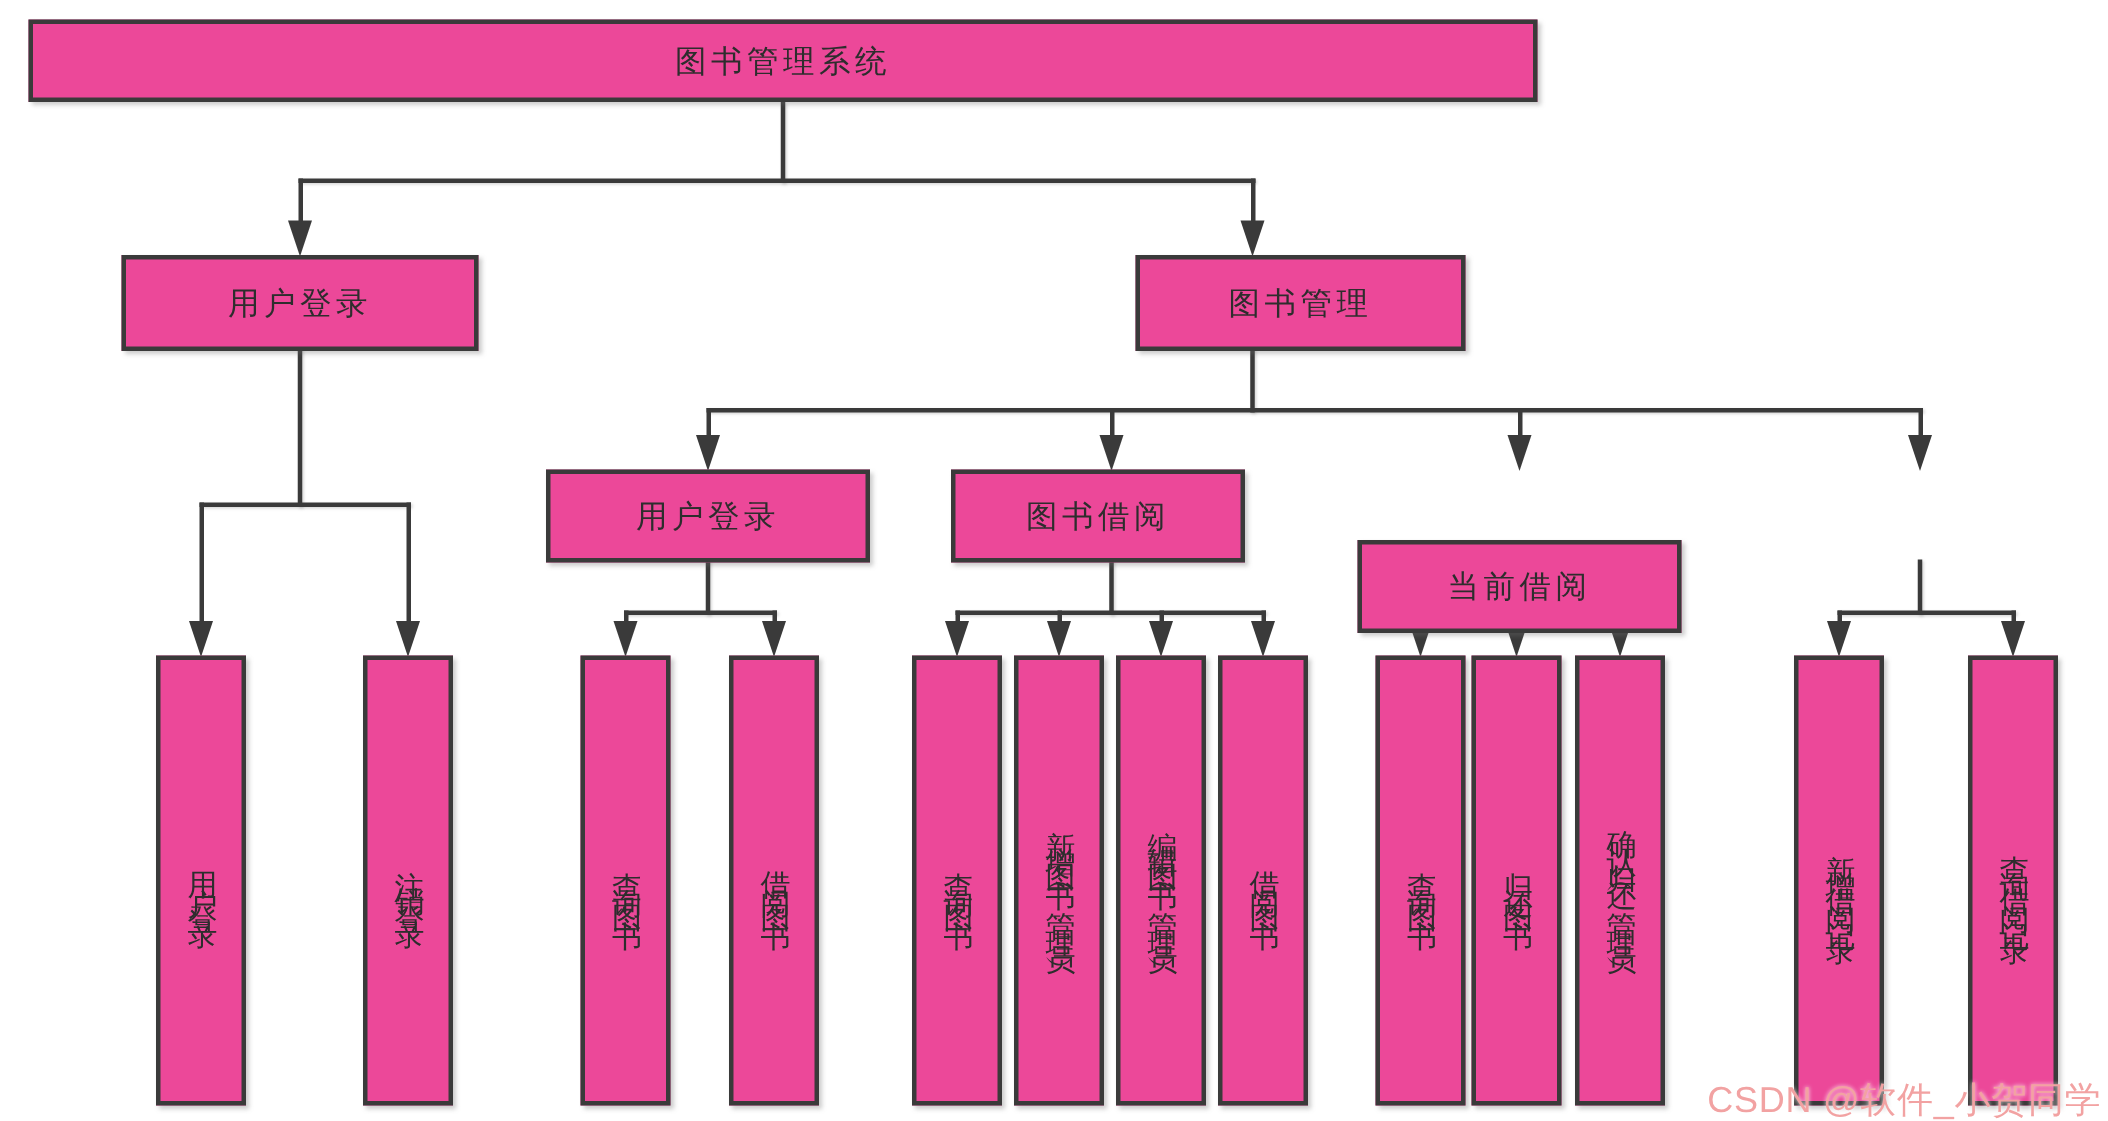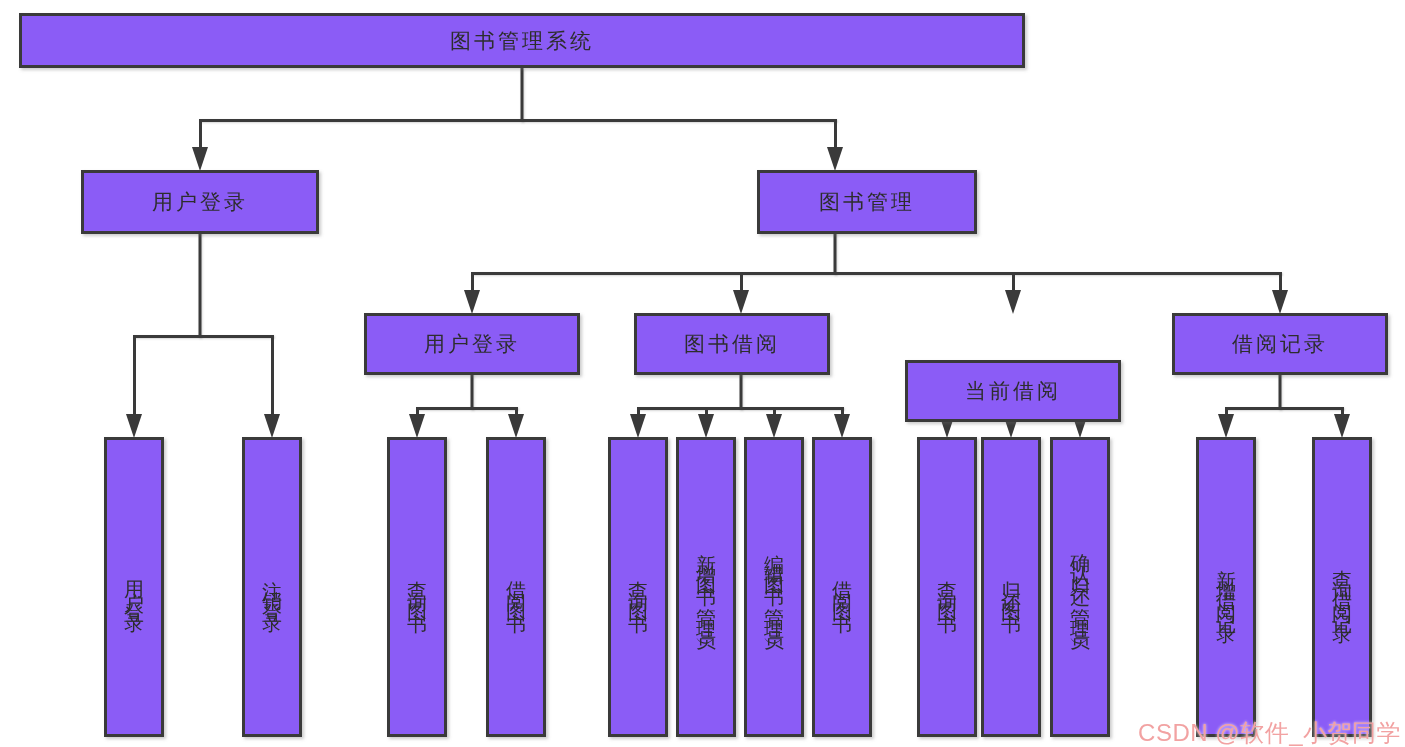--- a/index.html
+++ b/index.html
@@ -11,21 +11,21 @@
     position:relative;
     width:1405px;height:747px;
     background:#ffffff;
     overflow:hidden;
     font-family:"Liberation Sans","DejaVu Sans",sans-serif;
     color:var(--text);
   }
   .box{
     position:absolute;
     box-sizing:border-box;
-    background:#8b5cf6;
+    background:#ec4899;
     border:3px solid var(--line);
     display:flex;align-items:center;justify-content:center;
     box-shadow:2px 2px 3px rgba(110,110,110,.35);
     z-index:2;
   }
   .hbox{font-size:21px;letter-spacing:3px;white-space:nowrap;}
   .leaf span{
     writing-mode:vertical-rl;
     text-orientation:mixed;
     font-size:20px;
@@ -77,21 +77,20 @@
 <div id="canvas">
 
   <div class="box hbox" style="left:19px;top:13px;width:1006px;height:55px;">图书管理系统</div>
 
   <div class="box hbox" style="left:81px;top:170px;width:238px;height:64px;">用户登录</div>
   <div class="box hbox" style="left:757px;top:170px;width:220px;height:64px;">图书管理</div>
 
   <div class="box hbox" style="left:364px;top:313px;width:216px;height:62px;">用户登录</div>
   <div class="box hbox" style="left:634px;top:313px;width:196px;height:62px;">图书借阅</div>
   <div class="box hbox" style="left:905px;top:313px;width:216px;height:62px;margin-top:47px;">当前借阅</div>
-  <div class="box hbox" style="left:1172px;top:313px;width:216px;height:62px;">借阅记录</div>
 
   <div class="box leaf" style="left:104px;top:437px;width:60px;height:300px;">
     <span>用户登录</span>
     </div>
   <div class="box leaf" style="left:242px;top:437px;width:60px;height:300px;">
     <span>注销登录</span>
     </div>
 
   <div class="box leaf" style="left:387px;top:437px;width:60px;height:300px;">
     <span>查询图书</span>

